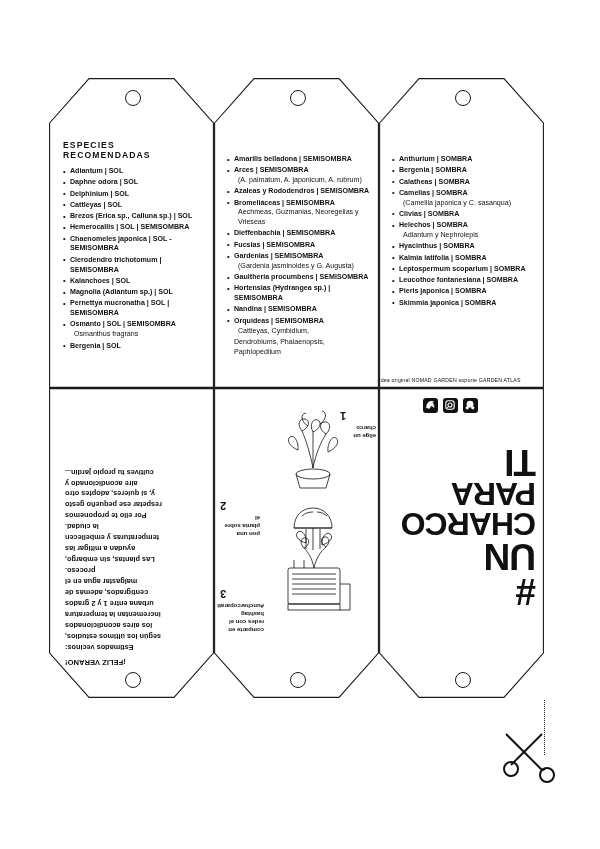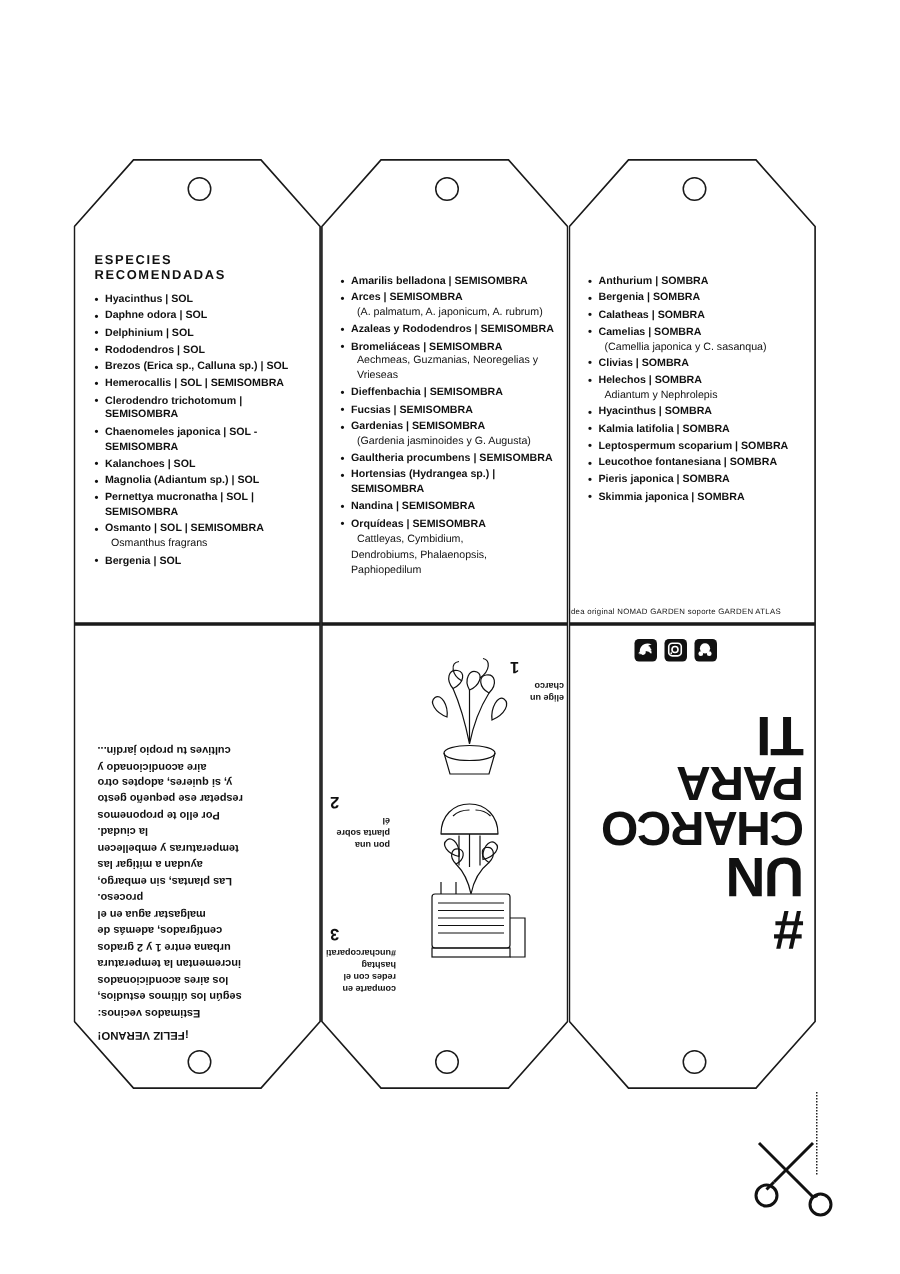--- a/index.html
+++ b/index.html
@@ -1,17 +1,17 @@
 <!DOCTYPE html>
 <html><head>
 <meta charset="utf-8">
 <style>
   html,body{margin:0;padding:0;background:#ffffff;}
   body{width:600px;height:849px;position:relative;font-family:"Liberation Sans",sans-serif;color:#111;}
-  .page{position:absolute;inset:0;background:#fff;margin-top:28px;}
+  .page{position:absolute;inset:0;background:#fff;}
 
   
   .card{position:absolute;border:1px solid #1a1a1a;background:#fff;box-sizing:border-box;}
   .hole{position:absolute;width:14px;height:14px;border:1px solid #1a1a1a;border-radius:50%;background:#fff;}
 
   
   .tagsvg{position:absolute;top:0;left:0;width:100%;height:100%;}
   .tagsvg path{fill:#fff;stroke:#1a1a1a;stroke-width:1.1;}
 
   .content{position:absolute;left:0;top:0;width:100%;height:100%;}
@@ -51,28 +51,28 @@
 <div class="page">
 
   <div class="card" style="left:49px;top:78px;width:165px;height:310px;border:none;">
     <svg class="tagsvg" viewBox="0 0 165 310" preserveAspectRatio="none">
       <path d="M0.6 45 L40 0.6 L125 0.6 L164.4 45 L164.4 309.4 L0.6 309.4 Z"></path>
     </svg>
     <div class="hole" style="left:76px;top:12px;"></div>
     <div class="content" style="padding:62px 10px 0 14px;box-sizing:border-box;">
       <div class="list-title">ESPECIES RECOMENDADAS</div>
       <ul class="plants">
-        <li><span>Hyacinthus | SOL</span></li>
+        <li><span>Adiantum | SOL</span></li>
         <li><span>Daphne odora | SOL</span></li>
         <li><span>Delphinium | SOL</span></li>
-        <li><span>Rododendros | SOL</span></li>
+        <li><span>Cattleyas | SOL</span></li>
         <li><span>Brezos (Erica sp., Calluna sp.) | SOL</span></li>
         <li><span>Hemerocallis | SOL | SEMISOMBRA</span></li>
+        <li><span>Chaenomeles japonica | SOL - SEMISOMBRA</span></li>
         <li><span>Clerodendro trichotomum | SEMISOMBRA</span></li>
-        <li><span>Chaenomeles japonica | SOL - SEMISOMBRA</span></li>
         <li><span>Kalanchoes | SOL</span></li>
         <li><span>Magnolia (Adiantum sp.) | SOL</span></li>
         <li><span>Pernettya mucronatha | SOL | SEMISOMBRA</span></li>
         <li><span>Osmanto | SOL | SEMISOMBRA</span><span class="sub">Osmanthus fragrans</span></li>
         <li><span>Bergenia | SOL</span></li>
       </ul>
     </div>
   </div>
 
   <div class="card" style="left:379px;top:78px;width:165px;height:310px;border:none;">

